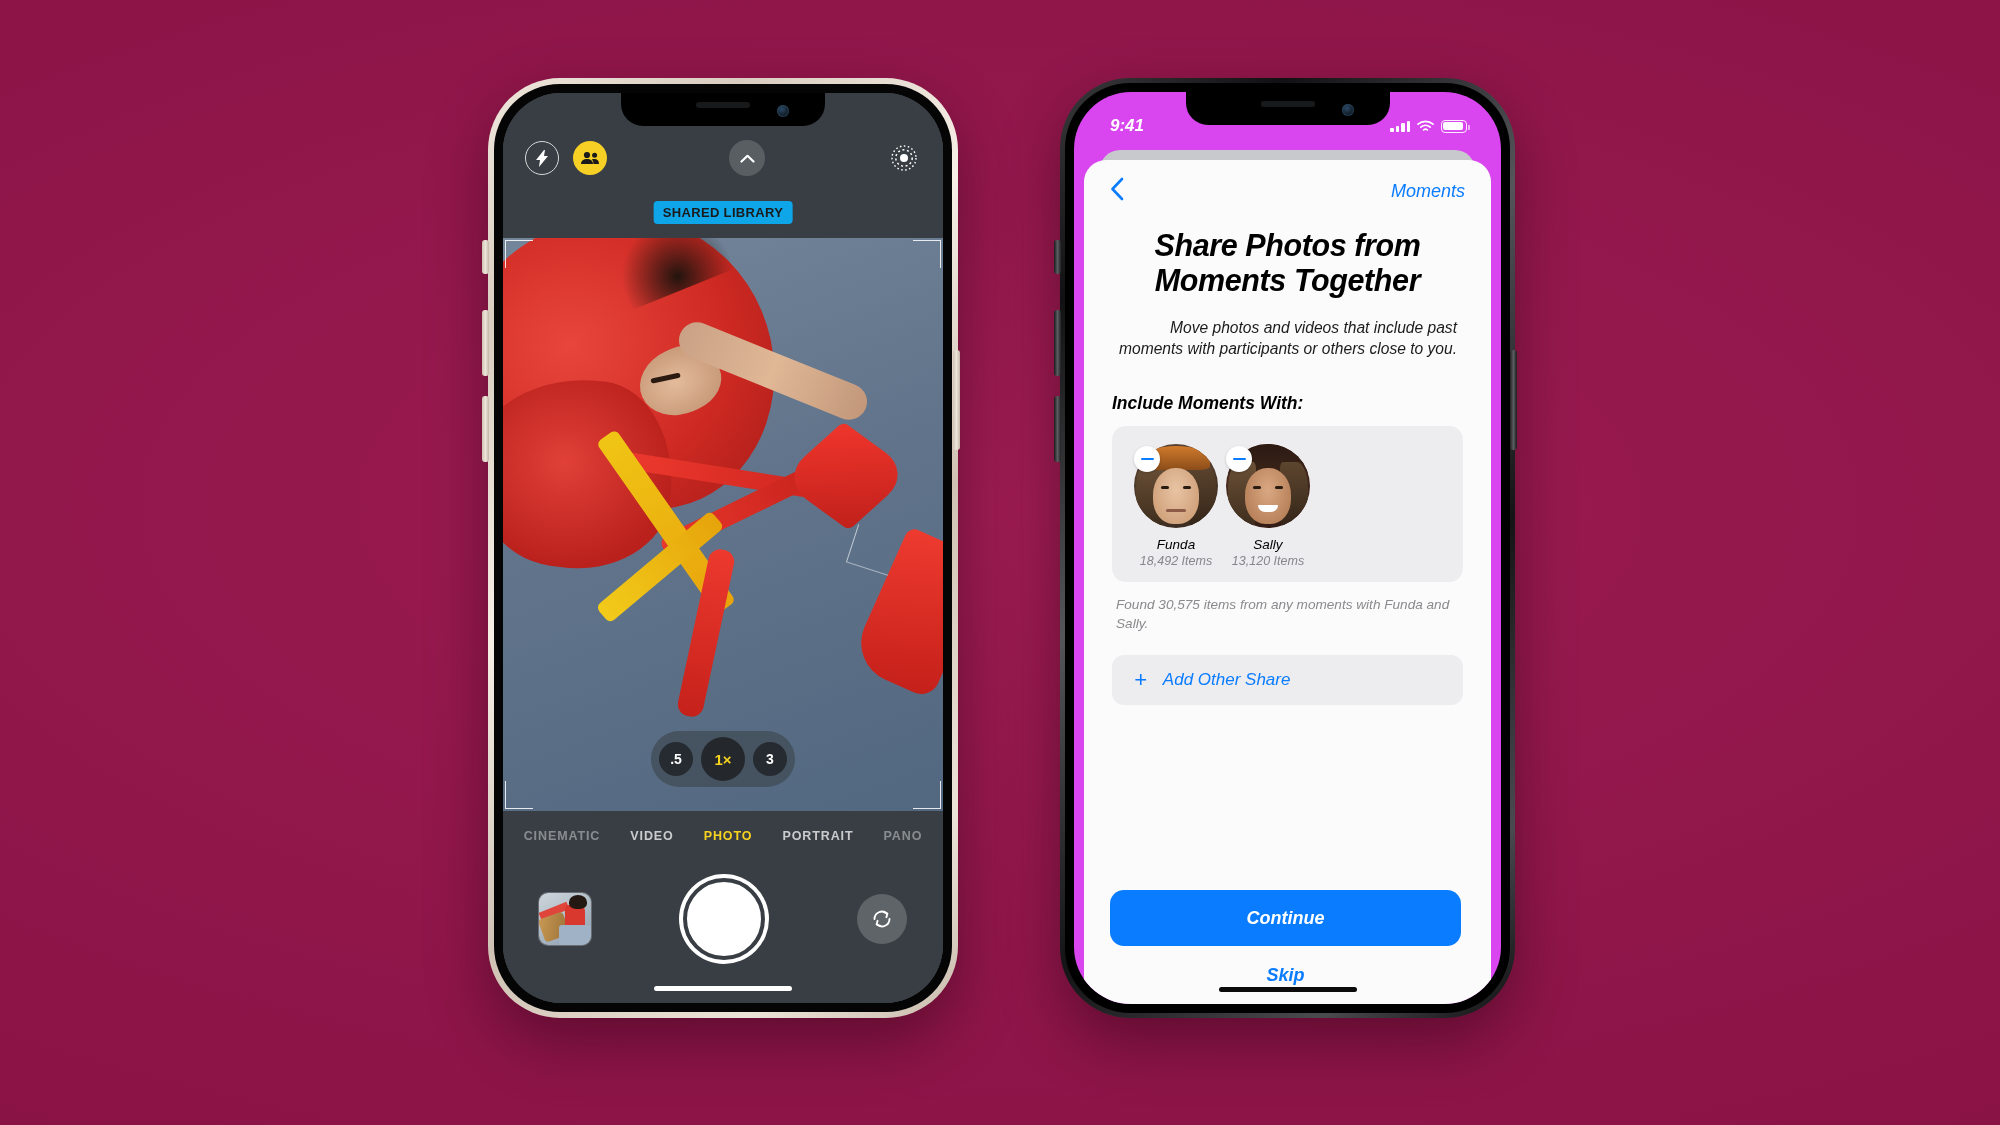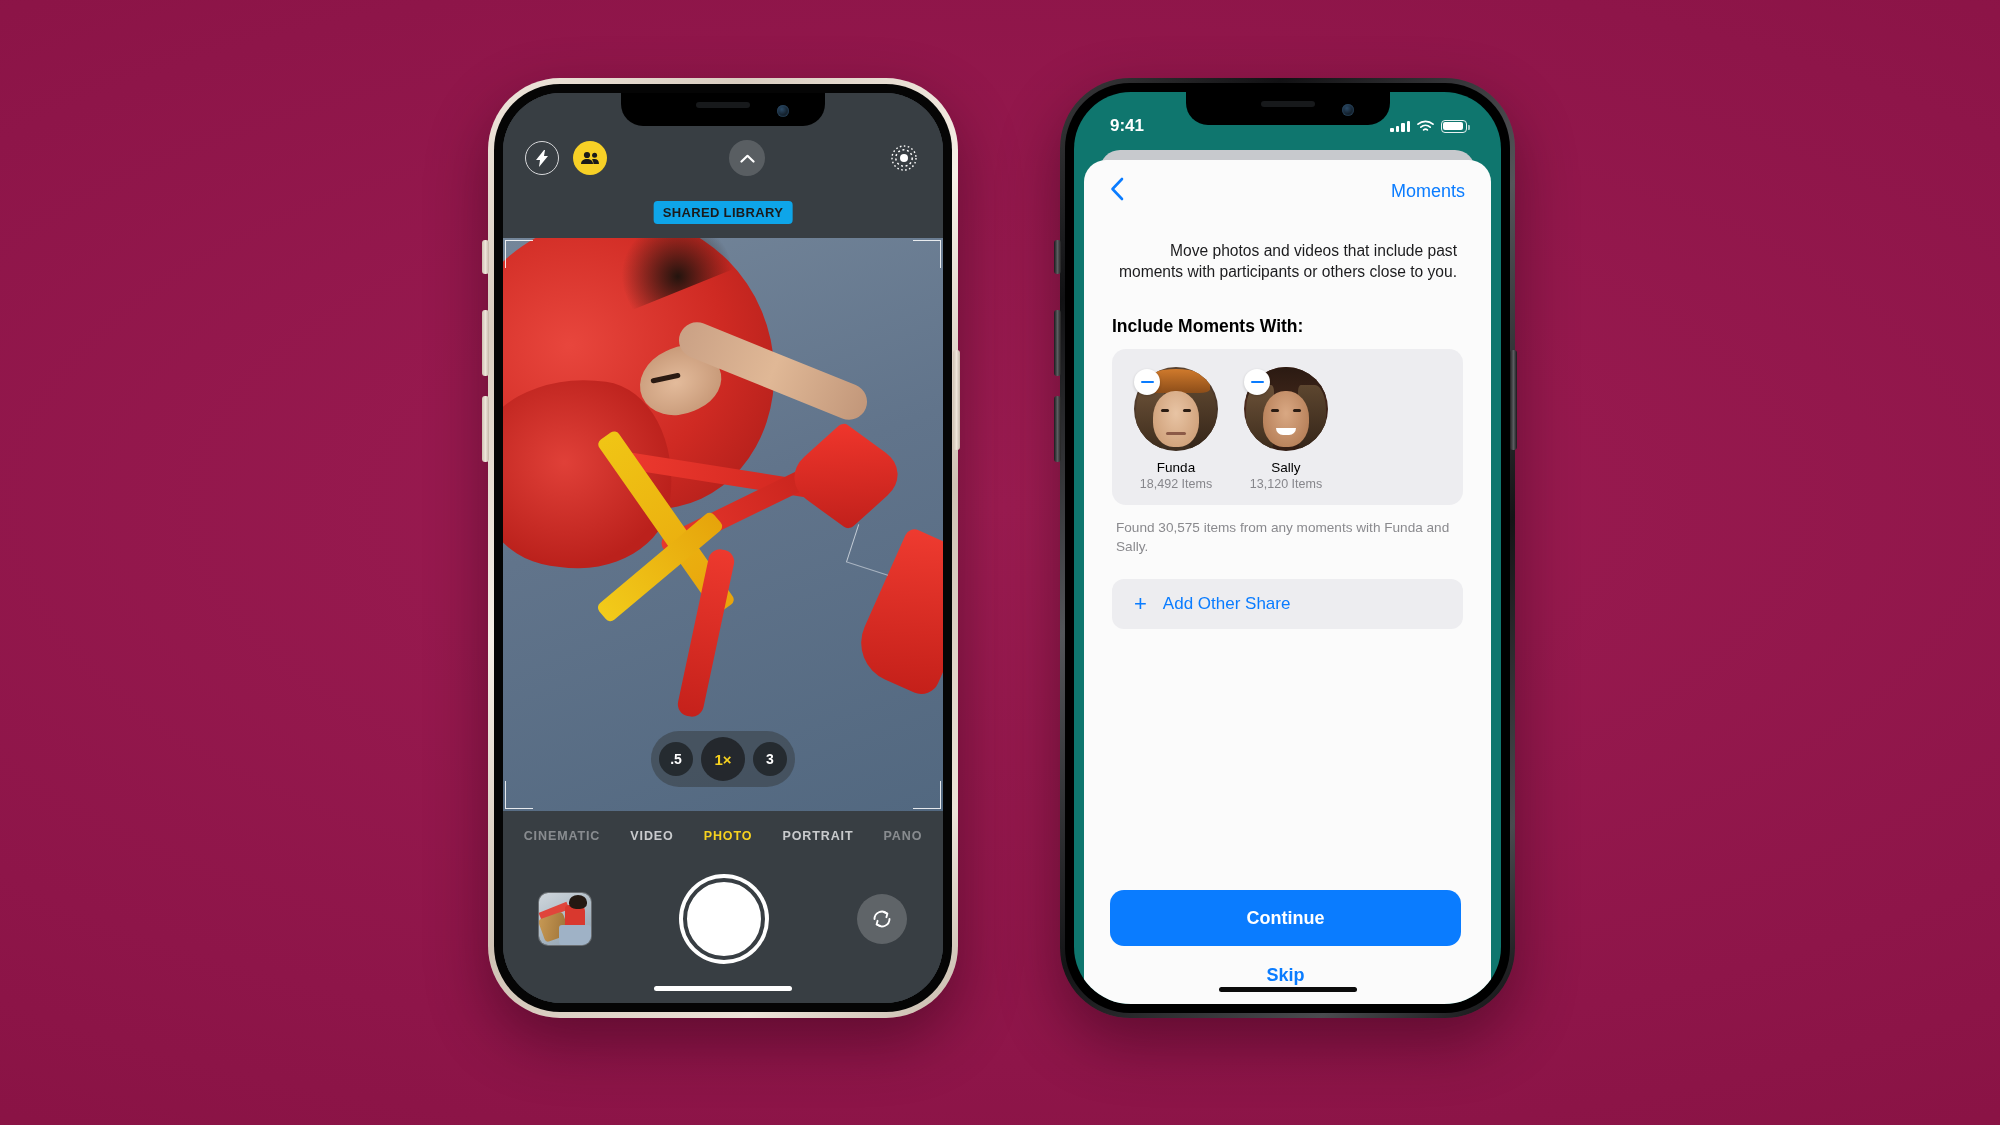--- a/index.html
+++ b/index.html
@@ -288,21 +288,21 @@
     background:rgba(255,255,255,.2);
     display:flex; align-items:center; justify-content:center;
   }
   .home-bar {
     position:absolute; bottom:12px; left:50%; transform:translateX(-50%);
     width:138px; height:5px; border-radius:3px; background:#fff;
   }
   .home-bar.dark { background:#0b0b0b; }
 
   
-  .ios-root { position:absolute; inset:0; background:#0f766e; }
+  .ios-root { position:absolute; inset:0; background:#d946ef;font-style:italic; }
   .statusbar {
     position:absolute; left:0; right:0; top:0; height:54px;
     display:flex; align-items:center; justify-content:space-between;
     padding:14px 34px 0 36px;
     color:#fff; font-size:17px; font-weight:600;
     z-index:25;
   }
   .sb-right { display:flex; align-items:center; gap:7px; }
   .sig { display:flex; align-items:flex-end; gap:2px; height:12px; }
   .sig i { width:3.4px; background:#fff; border-radius:1px; }
@@ -339,21 +339,21 @@
     font-size:15.6px; color:#1c1c1e; text-align:right;
     line-height:1.35; margin-top:18px; padding:0 6px;
   }
   .section-label {
     font-size:17.5px; font-weight:600; color:#000;
     margin-top:34px; margin-bottom:12px;
   }
   .people-card {
     background:#ededf0; border-radius:14px;
     padding:18px 18px 14px 18px;
-    display:flex; gap:18px;
+    display:flex; 
   }
   .person { width:92px; text-align:center; position:relative; }
   .avatar {
     width:84px; height:84px; border-radius:50%;
     margin:0 auto; position:relative; overflow:hidden;
   }
   .avatar.funda { background:linear-gradient(165deg,#5c4432 0%,#3a2b1f 100%); }
   .avatar.sally { background:linear-gradient(165deg,#5a3222 0%,#2e1a12 100%); }
   .av-hat { position:absolute; left:8px; top:2px; width:68px; height:24px;
             background:linear-gradient(180deg,#d07a2c,#8c4d19); border-radius:50% 50% 16% 16%; }
@@ -554,20 +554,21 @@
           <div class="sheet-topbar">
             <span class="back-chevron">
               <svg width="14" height="24" viewBox="0 0 14 24" fill="none">
                   <path d="M12 2L2.5 12 12 22" stroke="#0a7cff" stroke-width="2.6" stroke-linecap="round" stroke-linejoin="round"></path>
                 </svg>
             </span>
             <span class="cancel-btn">Moments</span>
           </div>
 
           <div class="sheet-body">
+            <div class="sheet-title">Share Photos from Moments Together</div>
             <div class="sheet-sub">Move photos and videos that include past moments with participants or others close to you.</div>
 
             <div class="section-label">Include Moments With:</div>
 
             <div class="people-card">
               <div class="person">
                 <span class="minus-badge">
                     <i></i>
                   </span>
                 <div class="avatar funda">

